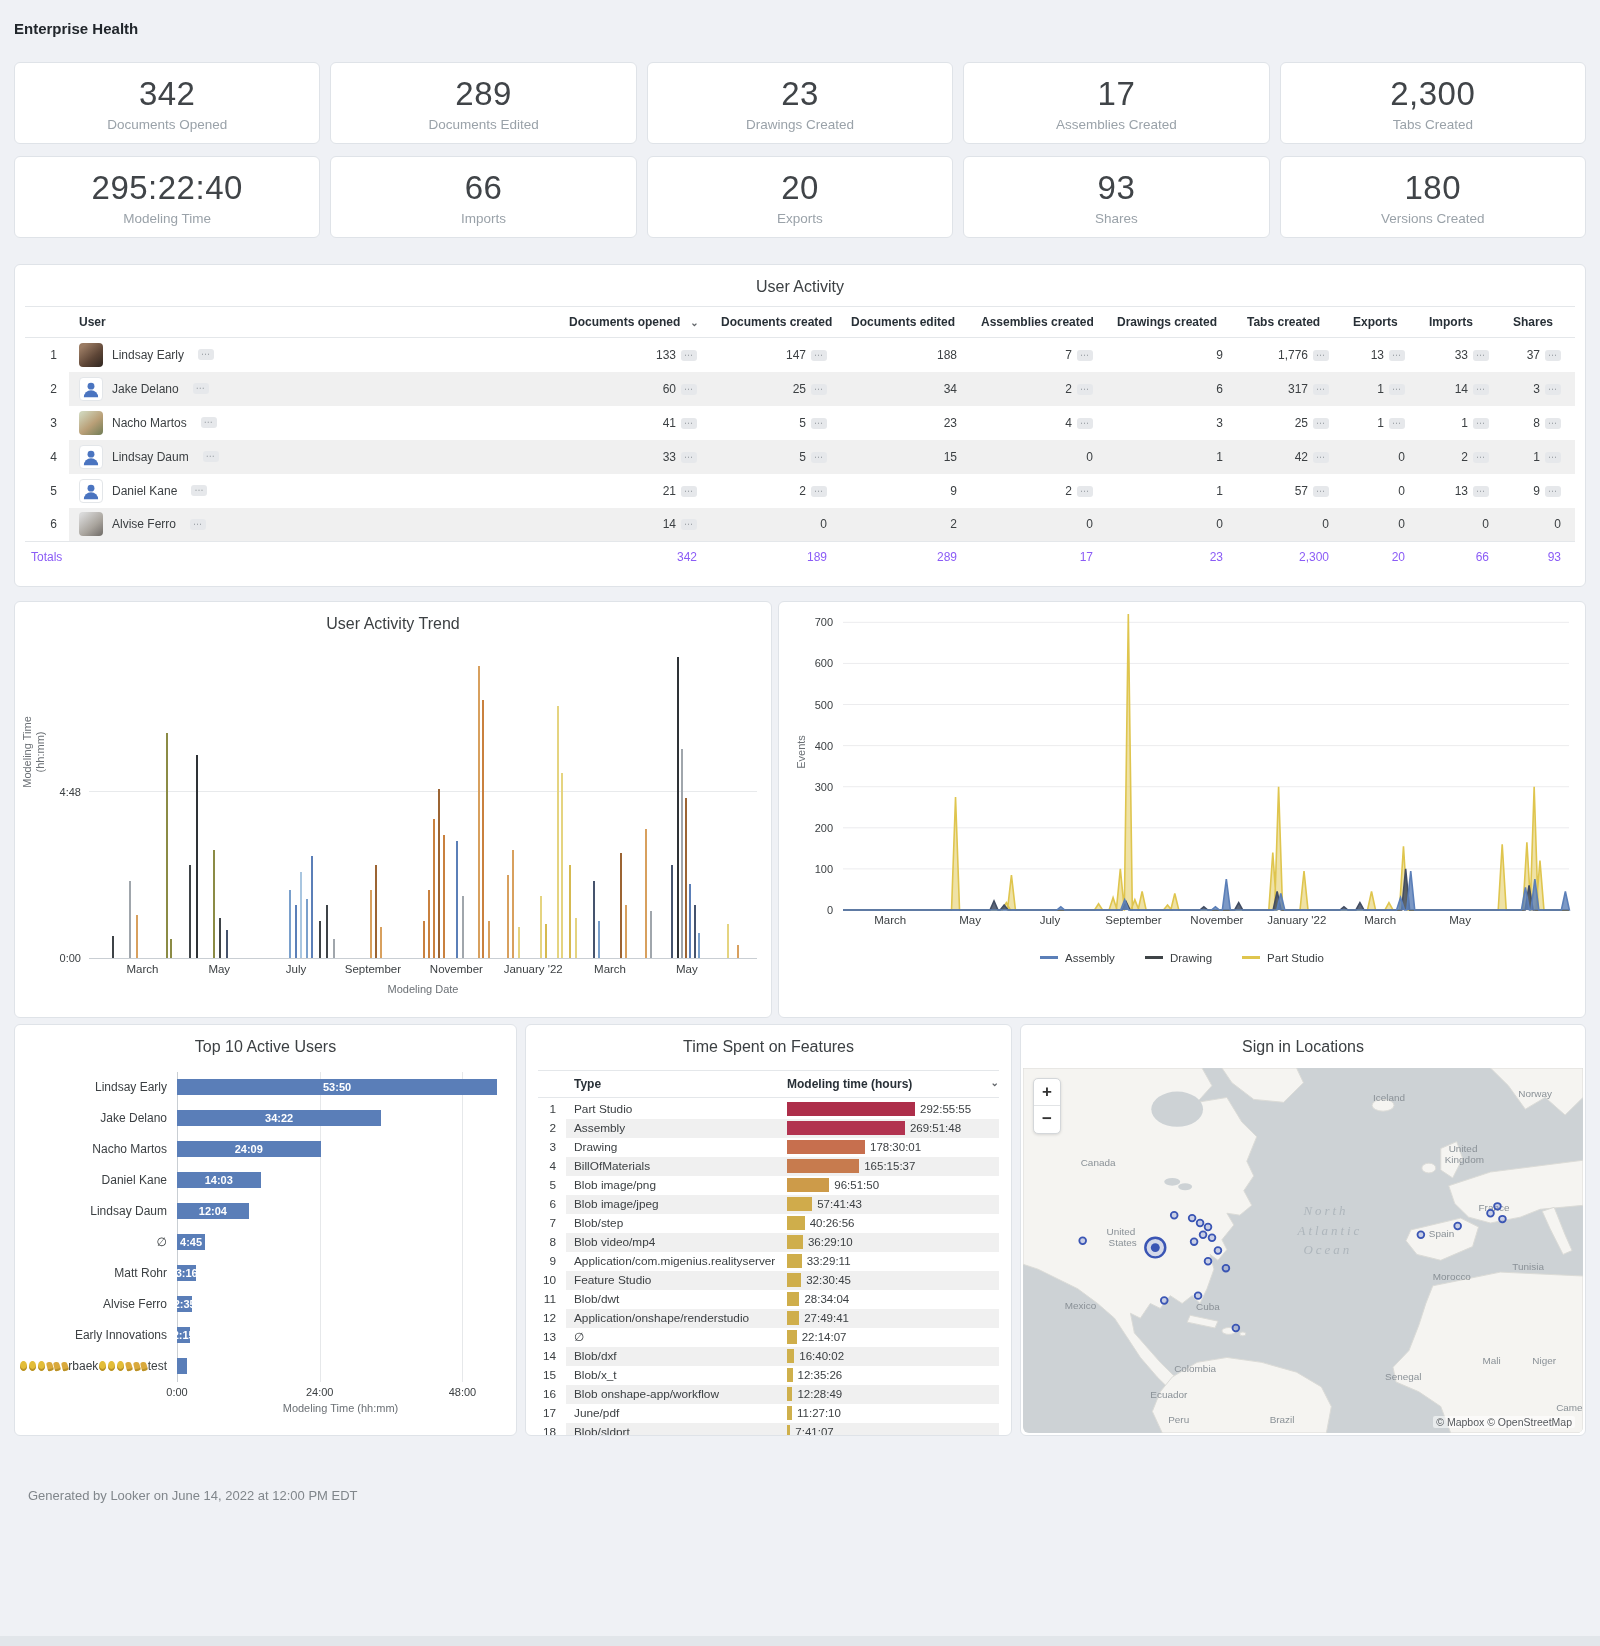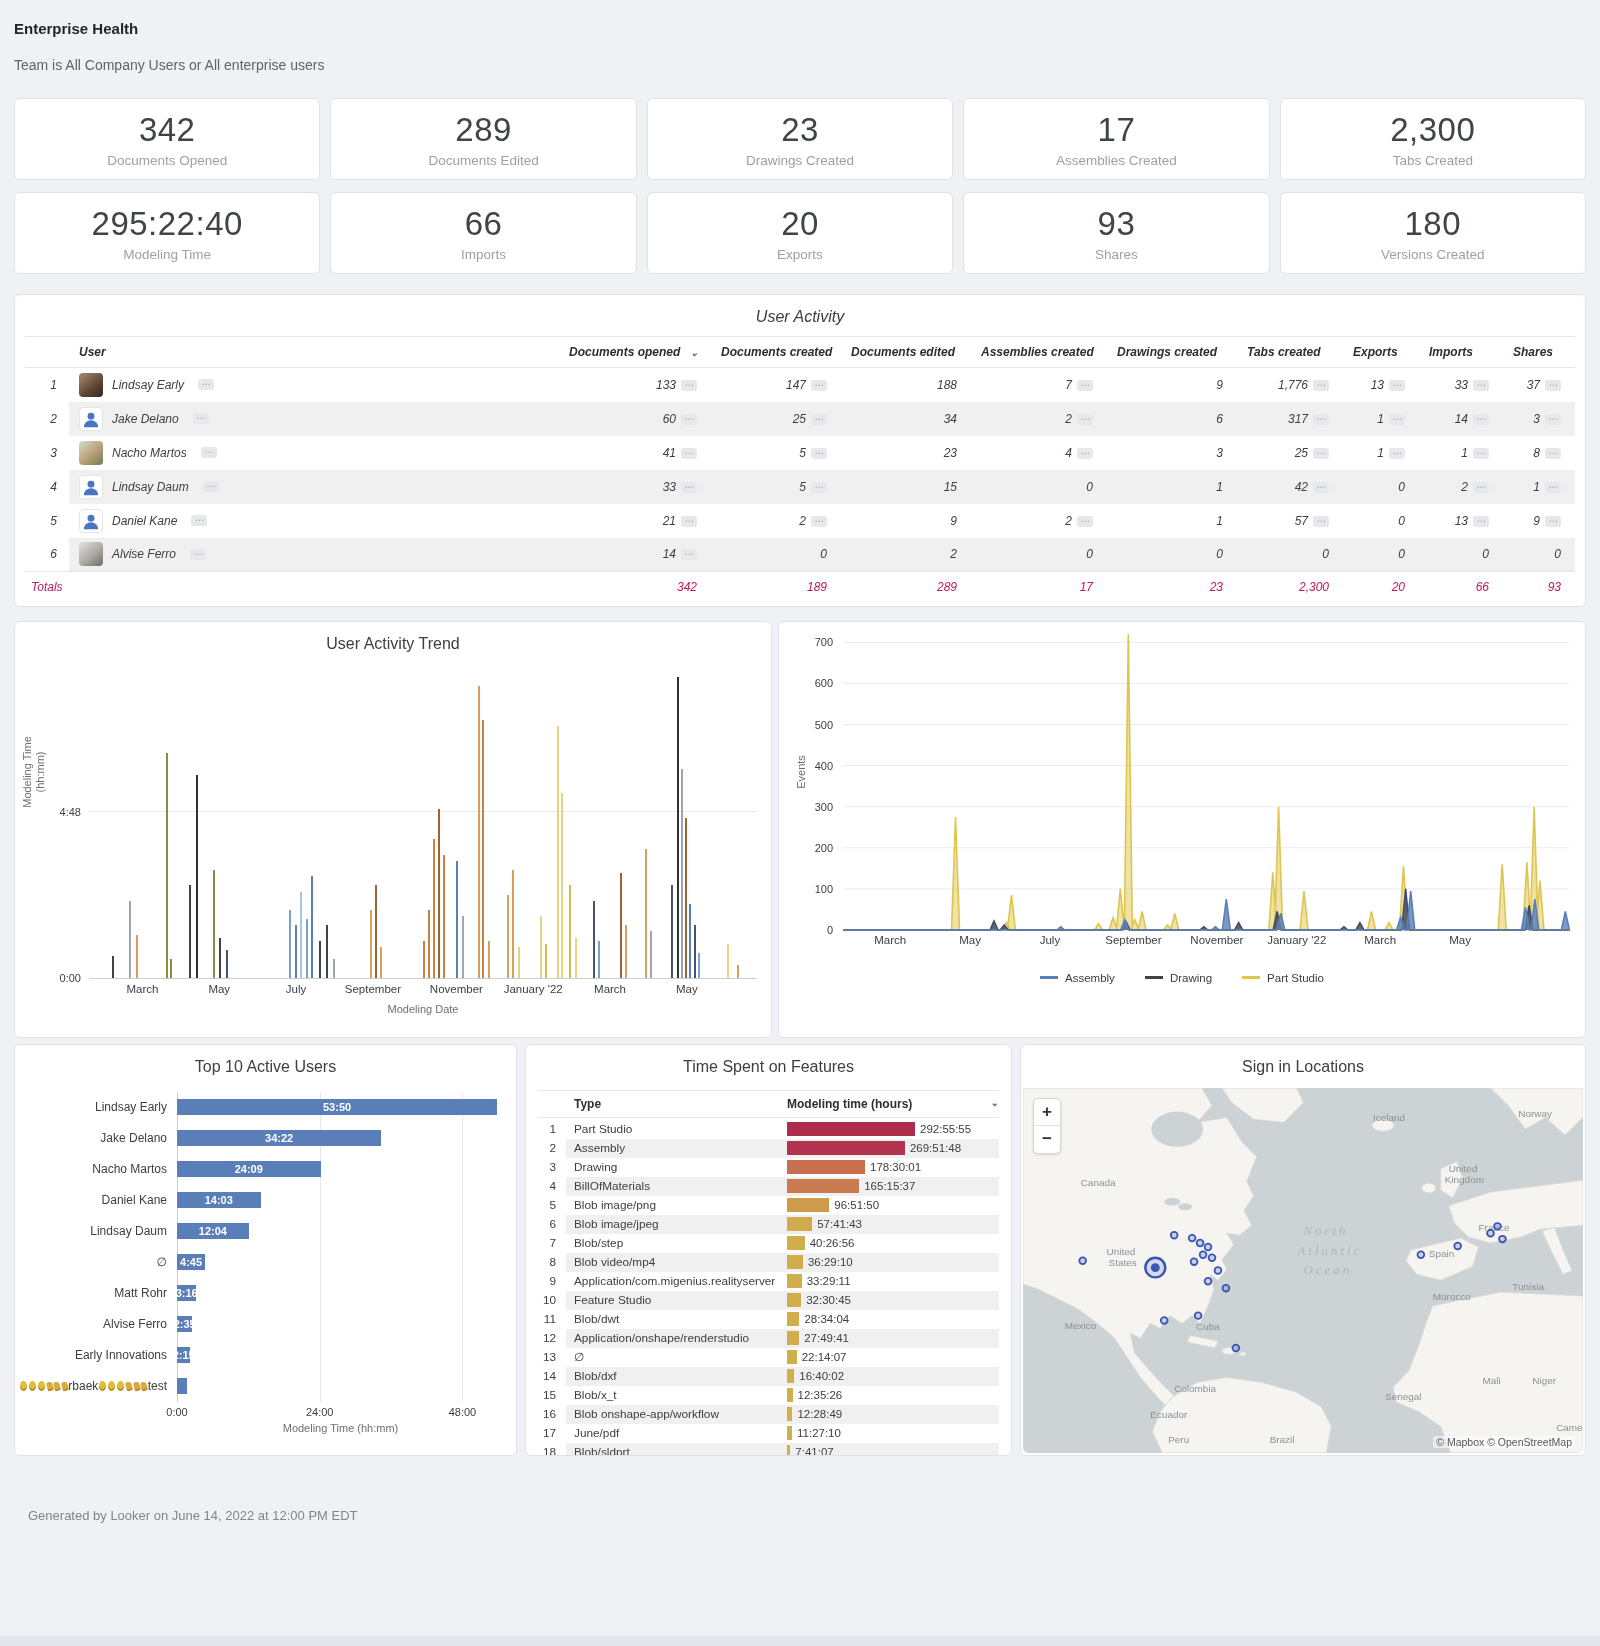--- a/index.html
+++ b/index.html
@@ -10,38 +10,38 @@
   .panel { background:#fff; border:1px solid #dfe3e8; border-radius:6px; }
   
   .kpi-row { display:flex; gap:10px; margin-top:25px; }
   .kpi-member { width:250px; display:flex; flex-direction:column; align-items:center; justify-content:center; }
   .kpi-grid { flex:1; display:grid; grid-template-columns:repeat(5,1fr); gap:12px 10px; }
   .kpi-card { height:82px; display:flex; flex-direction:column; align-items:center; justify-content:center; }
   .kpi-value { font-size:33px; color:#404448; letter-spacing:.5px; }
   .kpi-member .kpi-value { font-size:46px; }
   .kpi-label { margin-top:4px; font-size:13.5px; color:#9aa2a9; }
   
-  .ua-panel { margin-top:20px; padding-bottom:4px;font-style:italic; }
+  .ua-panel { margin-top:26px; padding-bottom:14px; }
   .panel-title { text-align:center; font-size:16px; color:#3c4043; padding:13px 0 10px; }
   table.ua { width:calc(100% - 20px); margin:0 10px; border-collapse:collapse; table-layout:fixed; font-size:12px; }
   table.ua th { text-align:left; font-weight:700; color:#283037; padding:8px 14px 8px 10px; border-top:1px solid #e4e7ea; border-bottom:1px solid #e4e7ea; white-space:nowrap; overflow:hidden; }
   table.ua th.num, table.ua td.num { text-align:right; }
   table.ua td { padding:0 14px 0 10px; height:34px; white-space:nowrap; overflow:hidden; }
   table.ua tr.alt td { background:#f0f0f0; }
   table.ua td.rownum { color:#3c4043; text-align:right; padding-right:12px; background:#fff !important; }
   .caret { font-size:10px; color:#5f6368; margin-left:10px; }
   .more { display:inline-block; background:#e6e8eb; border-radius:3px; padding:0 3px; margin-left:5px; color:#878d93; font-size:9px; letter-spacing:1px; line-height:11px; vertical-align:1px; }
   .ucell { display:flex; align-items:center; gap:9px; }
   .avatar { width:24px; height:24px; border-radius:4px; flex:0 0 auto; display:flex; align-items:center; justify-content:center; background:#fff; border:1px solid #e3e6e9; }
   .avatar svg { width:18px; height:18px; }
   .avatar.ph { border:none; }
   .av-f { background:linear-gradient(140deg,#9a7b63 15%,#5d4536 60%,#2f2620); }
   .av-m { background:linear-gradient(140deg,#cfd3b8 10%,#b99f77 55%,#6f7c55); }
   .av-g { background:linear-gradient(140deg,#d9d9d9 10%,#a8a39c 60%,#6e6a66); }
-  tr.totals td { border-top:1px solid #e4e7ea; height:30px; color:#be185d; background:#fff !important; }
+  tr.totals td { border-top:1px solid #e4e7ea; height:30px; color:#8b5cf6; background:#fff !important; }
   
   .charts-row { display:flex; gap:6px; margin-top:14px; }
   .chart-left { width:758px; height:417px; position:relative; }
   .chart-right { flex:1; height:417px; position:relative; }
   .plot { position:relative; margin:8px 14px 0 74px; height:308px; border-bottom:1px solid #c9ced3; }
   .gridline-h { position:absolute; left:0; right:0; height:1px; background:#e8eaec; }
   .spike { position:absolute; bottom:0; width:2px; }
   .ytick { position:absolute; right:100%; margin-right:8px; transform:translateY(-50%); font-size:11px; color:#3c4043; white-space:nowrap; }
   .ylab { position:absolute; left:6px; top:150px; transform:rotate(-90deg); transform-origin:left top; font-size:11px; color:#6b7075; white-space:nowrap; text-align:center; width:0; }
   .ylab div { width:130px; margin-left:-65px; line-height:13px; }
@@ -94,21 +94,20 @@
   .map-label { font-size:10px; fill:#8a9197; }
   .map-label.o { font-size:13px; fill:#aeb6bc; font-style:italic; letter-spacing:3px; font-family:"Liberation Serif",serif; }
   .footer { margin:52px 0 0 14px; font-size:13px; color:#80868b; }
   .bottom-strip { position:absolute; left:0; right:0; bottom:0; height:10px; background:#e2e6ea; }
 </style>
 </head>
 <body>
 
 <div class="page">
   <div class="hdr-title">Enterprise Health</div>
-  <div class="hdr-sub">Team is All Company Users or All enterprise users</div>
 
   <div class="kpi-row">
     <div class="kpi-grid">
         <div class="panel kpi-card">
           <div class="kpi-value">342</div>
           <div class="kpi-label">Documents Opened</div>
         </div>
         <div class="panel kpi-card">
           <div class="kpi-value">289</div>
           <div class="kpi-label">Documents Edited</div>

